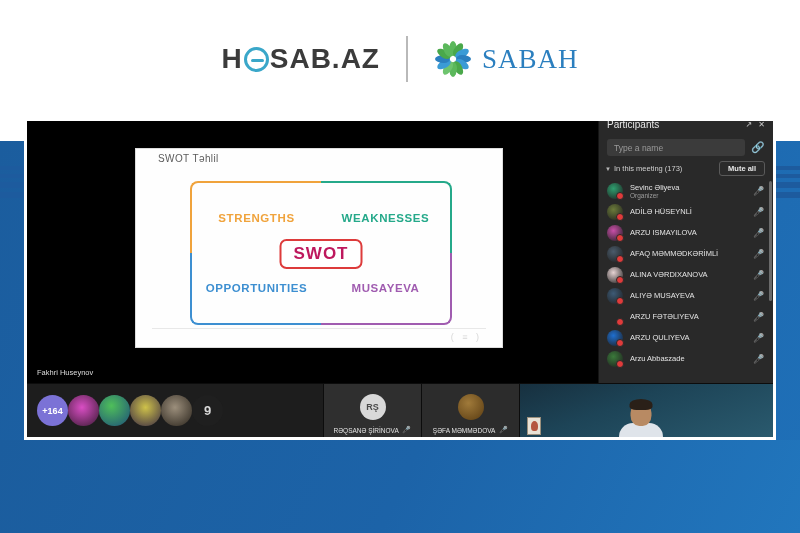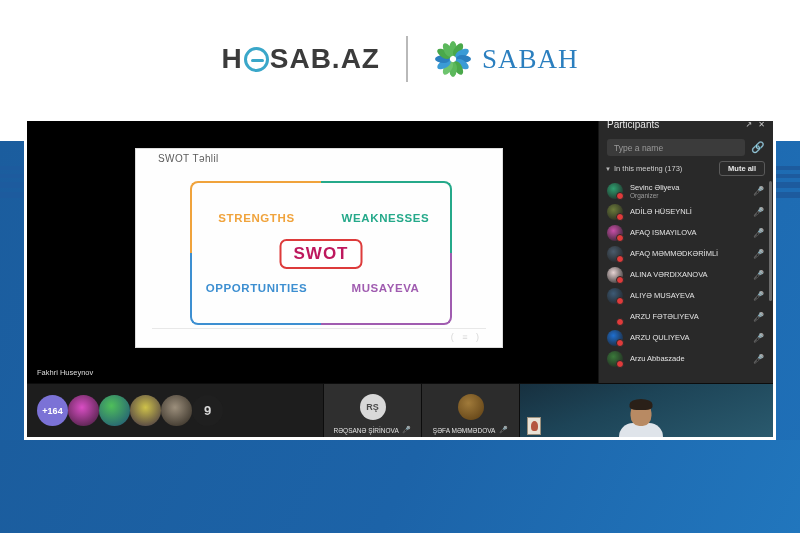--- a/index.html
+++ b/index.html
@@ -281,21 +281,21 @@
           <div class="prow">
             <div class="pav" style="background: radial-gradient(circle at 40% 35%, rgb(107, 122, 58), rgb(29, 29, 29));"></div>
             <div class="pmeta">
               <div class="pname">ADİLƏ HÜSEYNLİ</div>
             </div>
             <div class="pmute">🎤</div>
           </div>
           <div class="prow">
             <div class="pav" style="background: radial-gradient(circle at 40% 35%, rgb(200, 79, 168), rgb(29, 29, 29));"></div>
             <div class="pmeta">
-              <div class="pname">AFAQ ISMAYILOVA</div>
+              <div class="pname">ARZU ISMAYILOVA</div>
             </div>
             <div class="pmute">🎤</div>
           </div>
           <div class="prow">
             <div class="pav" style="background: radial-gradient(circle at 40% 35%, rgb(74, 91, 107), rgb(29, 29, 29));"></div>
             <div class="pmeta">
               <div class="pname">AFAQ MƏMMƏDKƏRİMLİ</div>
             </div>
             <div class="pmute">🎤</div>
           </div>

